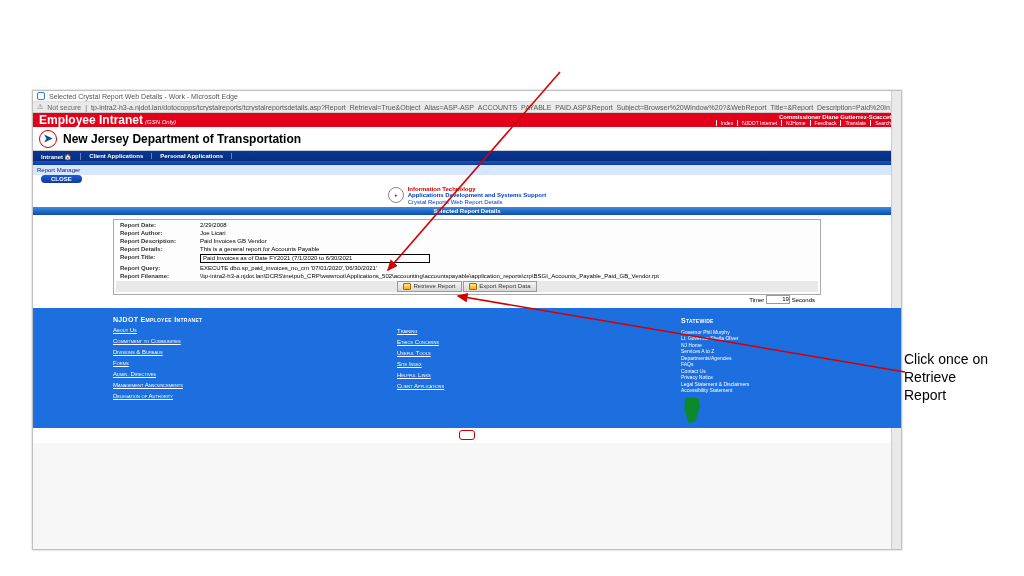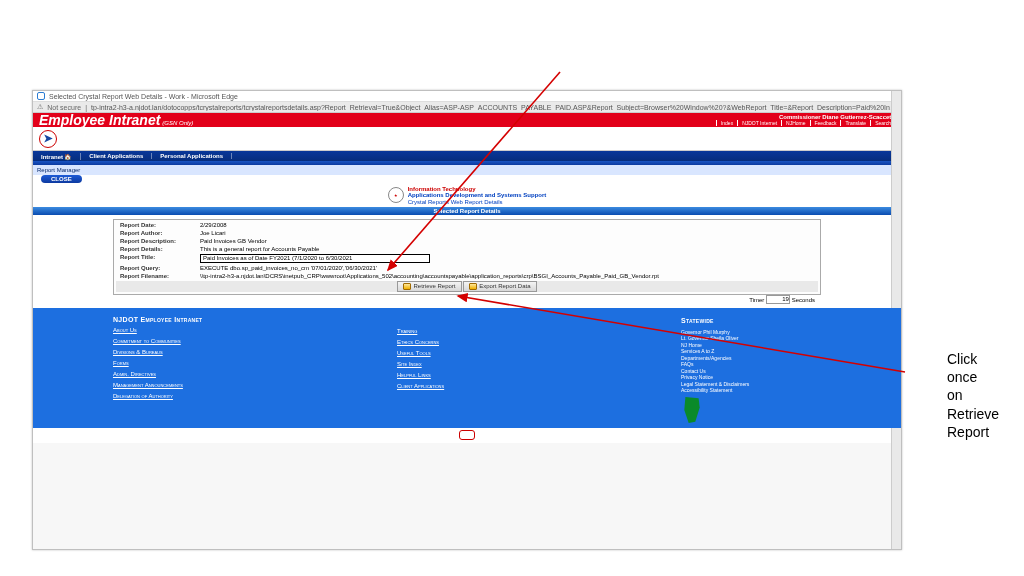--- a/index.html
+++ b/index.html
@@ -1,29 +1,29 @@
 <!DOCTYPE html>
 <html><head>
 <meta charset="utf-8">
 <style>
   * { box-sizing: border-box; margin: 0; padding: 0; }
   html, body { width: 1024px; height: 576px; font-family: Arial, Helvetica, sans-serif; background: #fff; color: #000; }
   .slide { position: relative; width: 1024px; height: 576px; background: #fff; }
   .slide-title { position: absolute; top: 6px; left: 0; right: 0; text-align: center; font-size: 34px; font-weight: 400; line-height: 1.15; font-family: "Segoe UI", Arial, sans-serif; }
-  .annotation { position: absolute; right: 28px; top: 350px; width: 92px; font-size: 14px; line-height: 1.3; padding-left: 43px; }
+  .annotation { position: absolute; right: 28px; top: 350px; width: 92px; font-size: 14px; line-height: 1.3; }
   .screenshot { position: absolute; left: 32px; top: 90px; width: 870px; height: 460px; border: 1px solid #bfbfbf; box-shadow: 0 0 2px rgba(0,0,0,.25); background: #f7f7f7; overflow: hidden; font-size: 7px; }
   
   .win-title { display:flex; align-items:center; gap:4px; background:#fff; border-bottom:1px solid #ddd; height:11px; padding:0 4px; color:#555; }
   .win-title .edge-icon { width:8px; height:8px; border:1px solid #2b7cd3; border-radius:2px; display:inline-block; }
   .addr-bar { display:flex; align-items:center; gap:4px; background:#eaeaea; border-bottom:1px solid #ccc; height:11px; padding:0 4px; color:#666; white-space:nowrap; overflow:hidden; }
   .not-secure { color:#666; }
   .url { color:#555; overflow:hidden; text-overflow:ellipsis; flex:1; }
   
   .red-bar { display:flex; align-items:center; justify-content:space-between; background:#e2001a; color:#fff; height:14px; padding:0 6px; }
-  .red-bar .app-name { font-style: italic; font-weight: bold; font-size:14px; }
+  .red-bar .app-name { font-weight: bold; font-size:12px; }
   .red-bar .gsn { font-size:6px; font-style:italic; }
   .red-bar .right { display:flex; flex-direction:column; align-items:flex-end; font-size:5px; line-height:1.1; }
   .red-bar .commish { font-weight:bold; font-size:6px; }
   .top-links span { border-left:1px solid #fff; padding:0 4px; }
   
   .dept-header { background:#fff; display:flex; align-items:center; gap:6px; height:24px; padding:0 6px; border-bottom:1px solid #ccc; }
   .njdot-logo { width:18px; height:18px; border:1px solid #c00; border-radius:50%; display:flex; align-items:center; justify-content:center; color:#1846a0; font-weight:bold; font-size:11px; background:#fff; }
   .dept-name { font-size:12px; font-weight:bold; }
   
   .nav-primary { background:linear-gradient(#08379a,#062d7d); color:#fff; height:10px; display:flex; align-items:center; font-size:6px; font-weight:bold; }
@@ -91,20 +91,21 @@
       <div class="right">
         <span class="commish">Commissioner Diane Gutierrez-Scaccetti</span>
         <div class="top-links">
           <span>Index</span><span>NJDOT Internet</span><span>NJHome</span><span>Feedback</span><span>Translate</span><span>Search</span>
         </div>
       </div>
     </div>
 
     <div class="dept-header">
       <span class="njdot-logo">➤</span>
+      <span class="dept-name">New Jersey Department of Transportation</span>
     </div>
 
     <div class="nav-primary">
       <span>Intranet 🏠</span>
       <span>Client Applications</span>
       <span>Personal Applications</span>
     </div>
     <div class="blue-strip"></div>
 
     <div class="rm-row">

